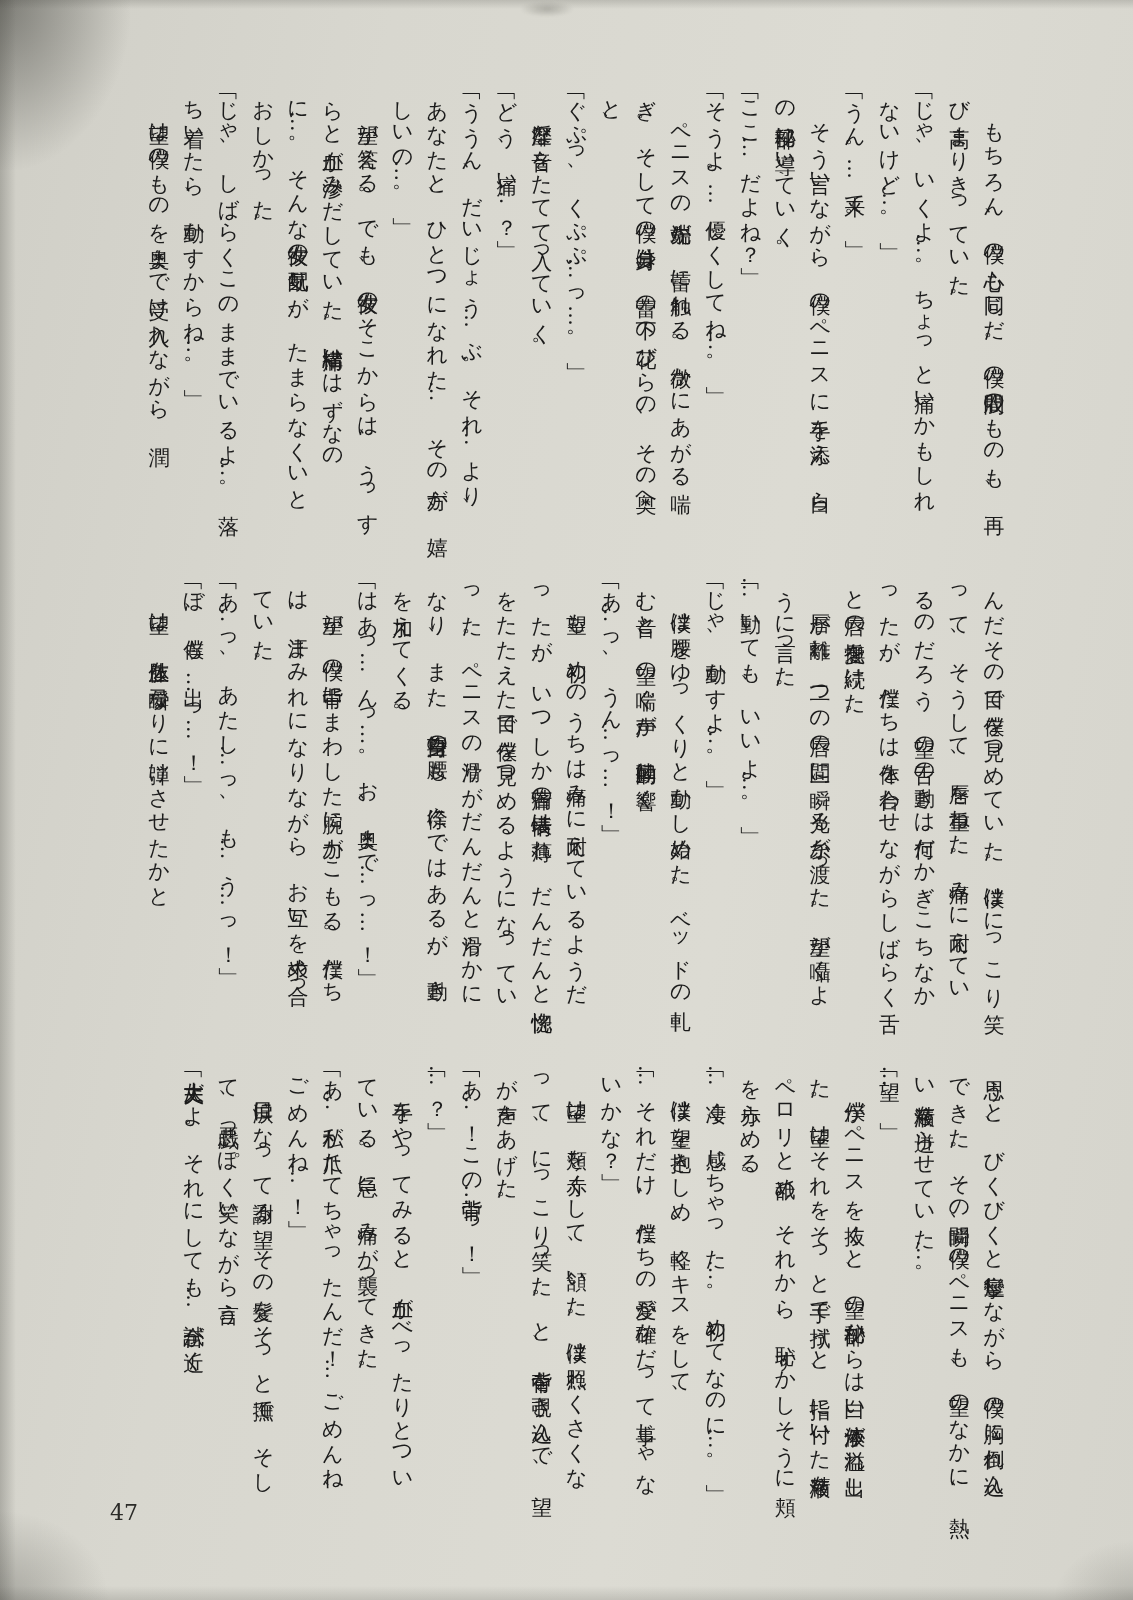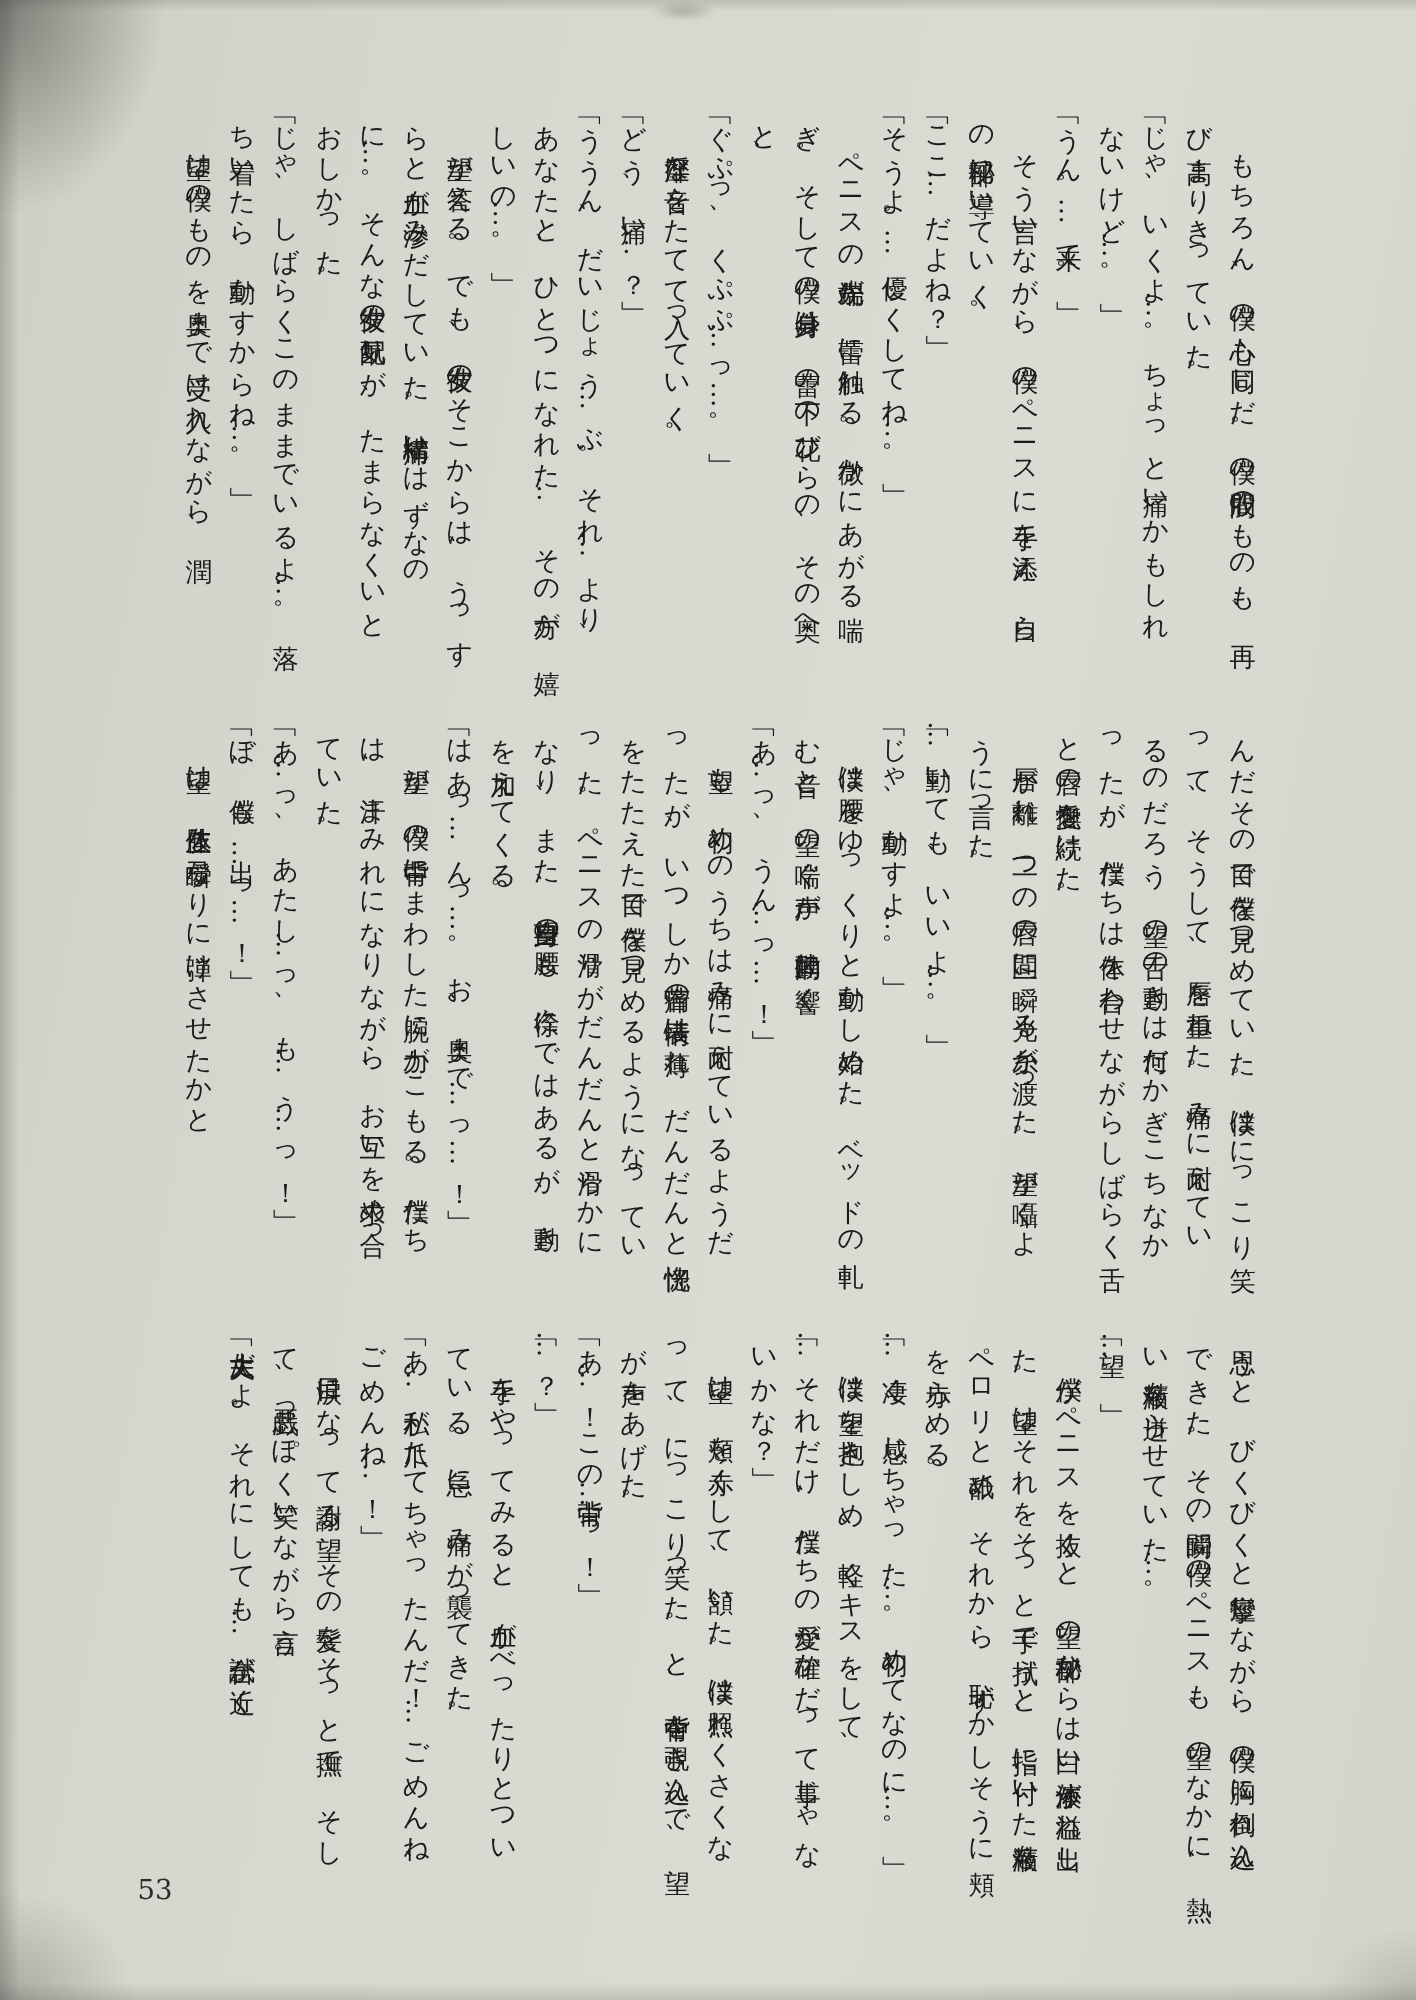--- a/index.html
+++ b/index.html
@@ -116,21 +116,21 @@
     <p>「…それだけ、僕たちの愛が確かだって事じゃないかな？」</p>
     <p>　望は、頬を赤くして、頷いた。僕は照れくさくなって、にっこり笑った。と、背中を覗き込んで、望が声をあげた。</p>
     <p>「あ…！この背中…っ！」</p>
     <p>「…？」</p>
     <p>　手をやってみると、血がべったりとついている。急に、痛みが襲ってきた。</p>
     <p>「あ…私が爪たてちゃったんだ！…ごめんね、ごめんね…！」</p>
     <p>　涙目になって謝る望。その髪をそっと撫で、そして、悪戯っぽく笑いながら言う。</p>
     <p>「大丈夫だよ。それにしても…試合が近く</p>
   </section>
 
-  <div class="page-number">53</div>
+  <div class="page-number">47</div>
 
   <div class="corner-tl"></div>
   <div class="edge-left"></div>
   <div class="edge-top"></div>
   <div class="edge-bottom"></div>
   <div class="corner-bl"></div>
   <div class="corner-br"></div>
   <div class="smudge-top"></div>
 
 </div>

